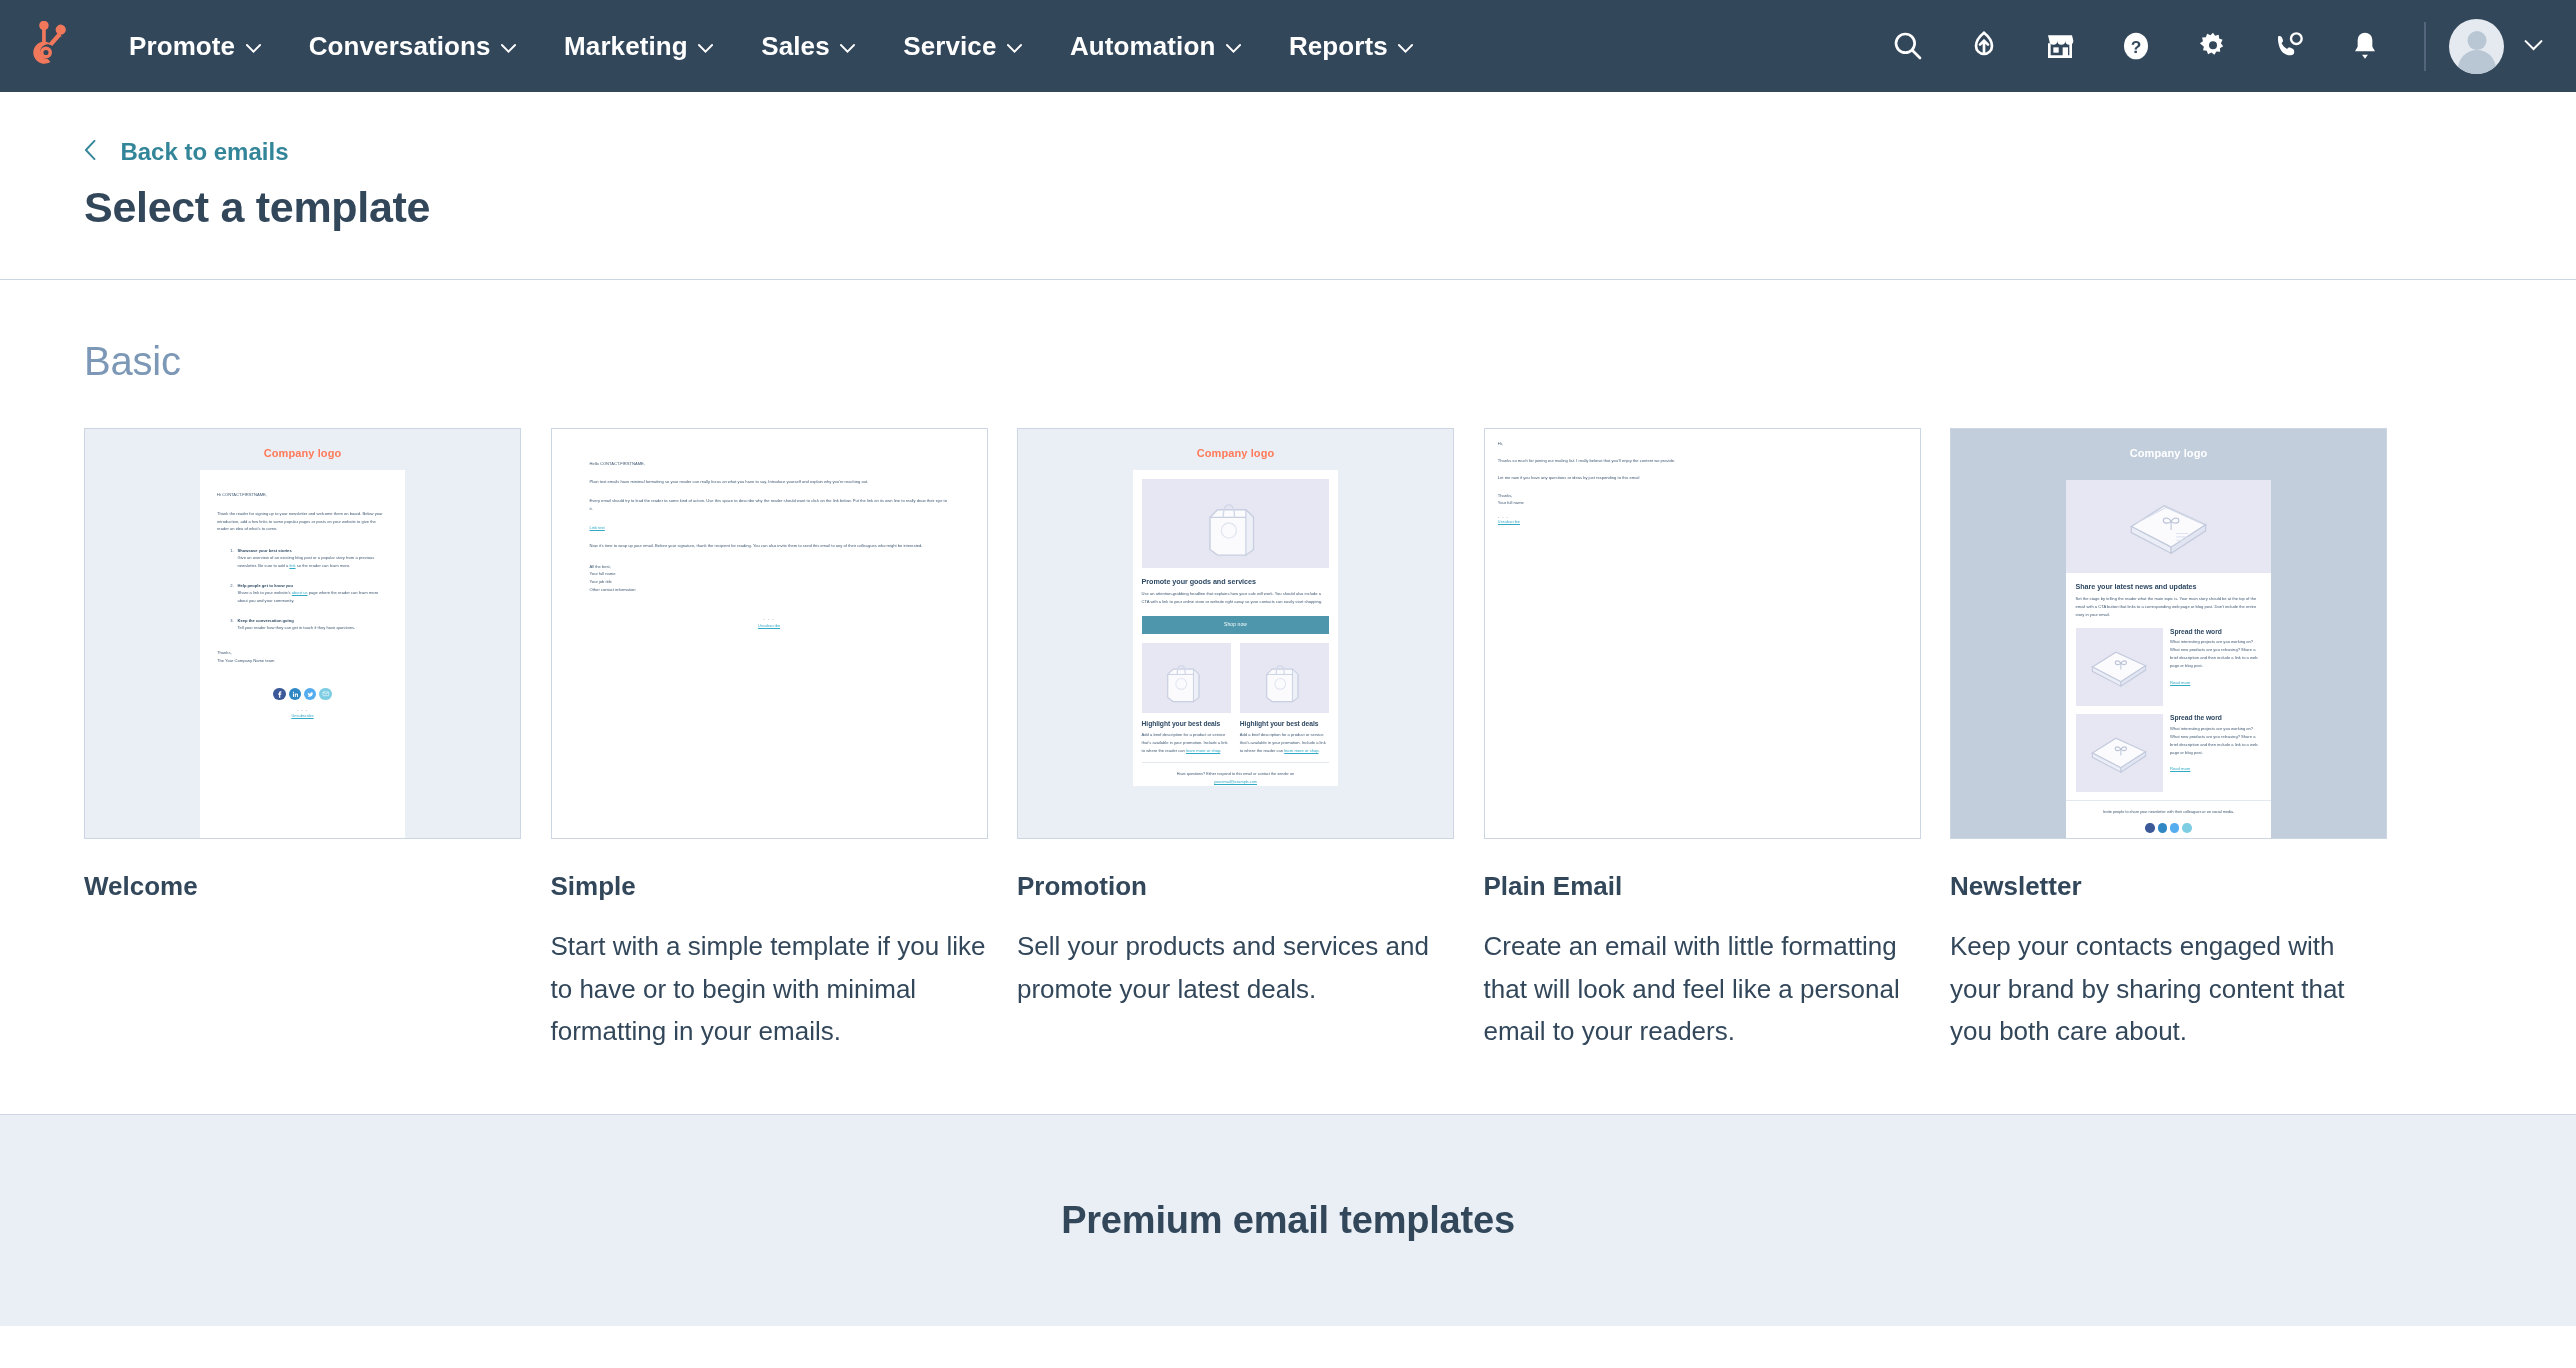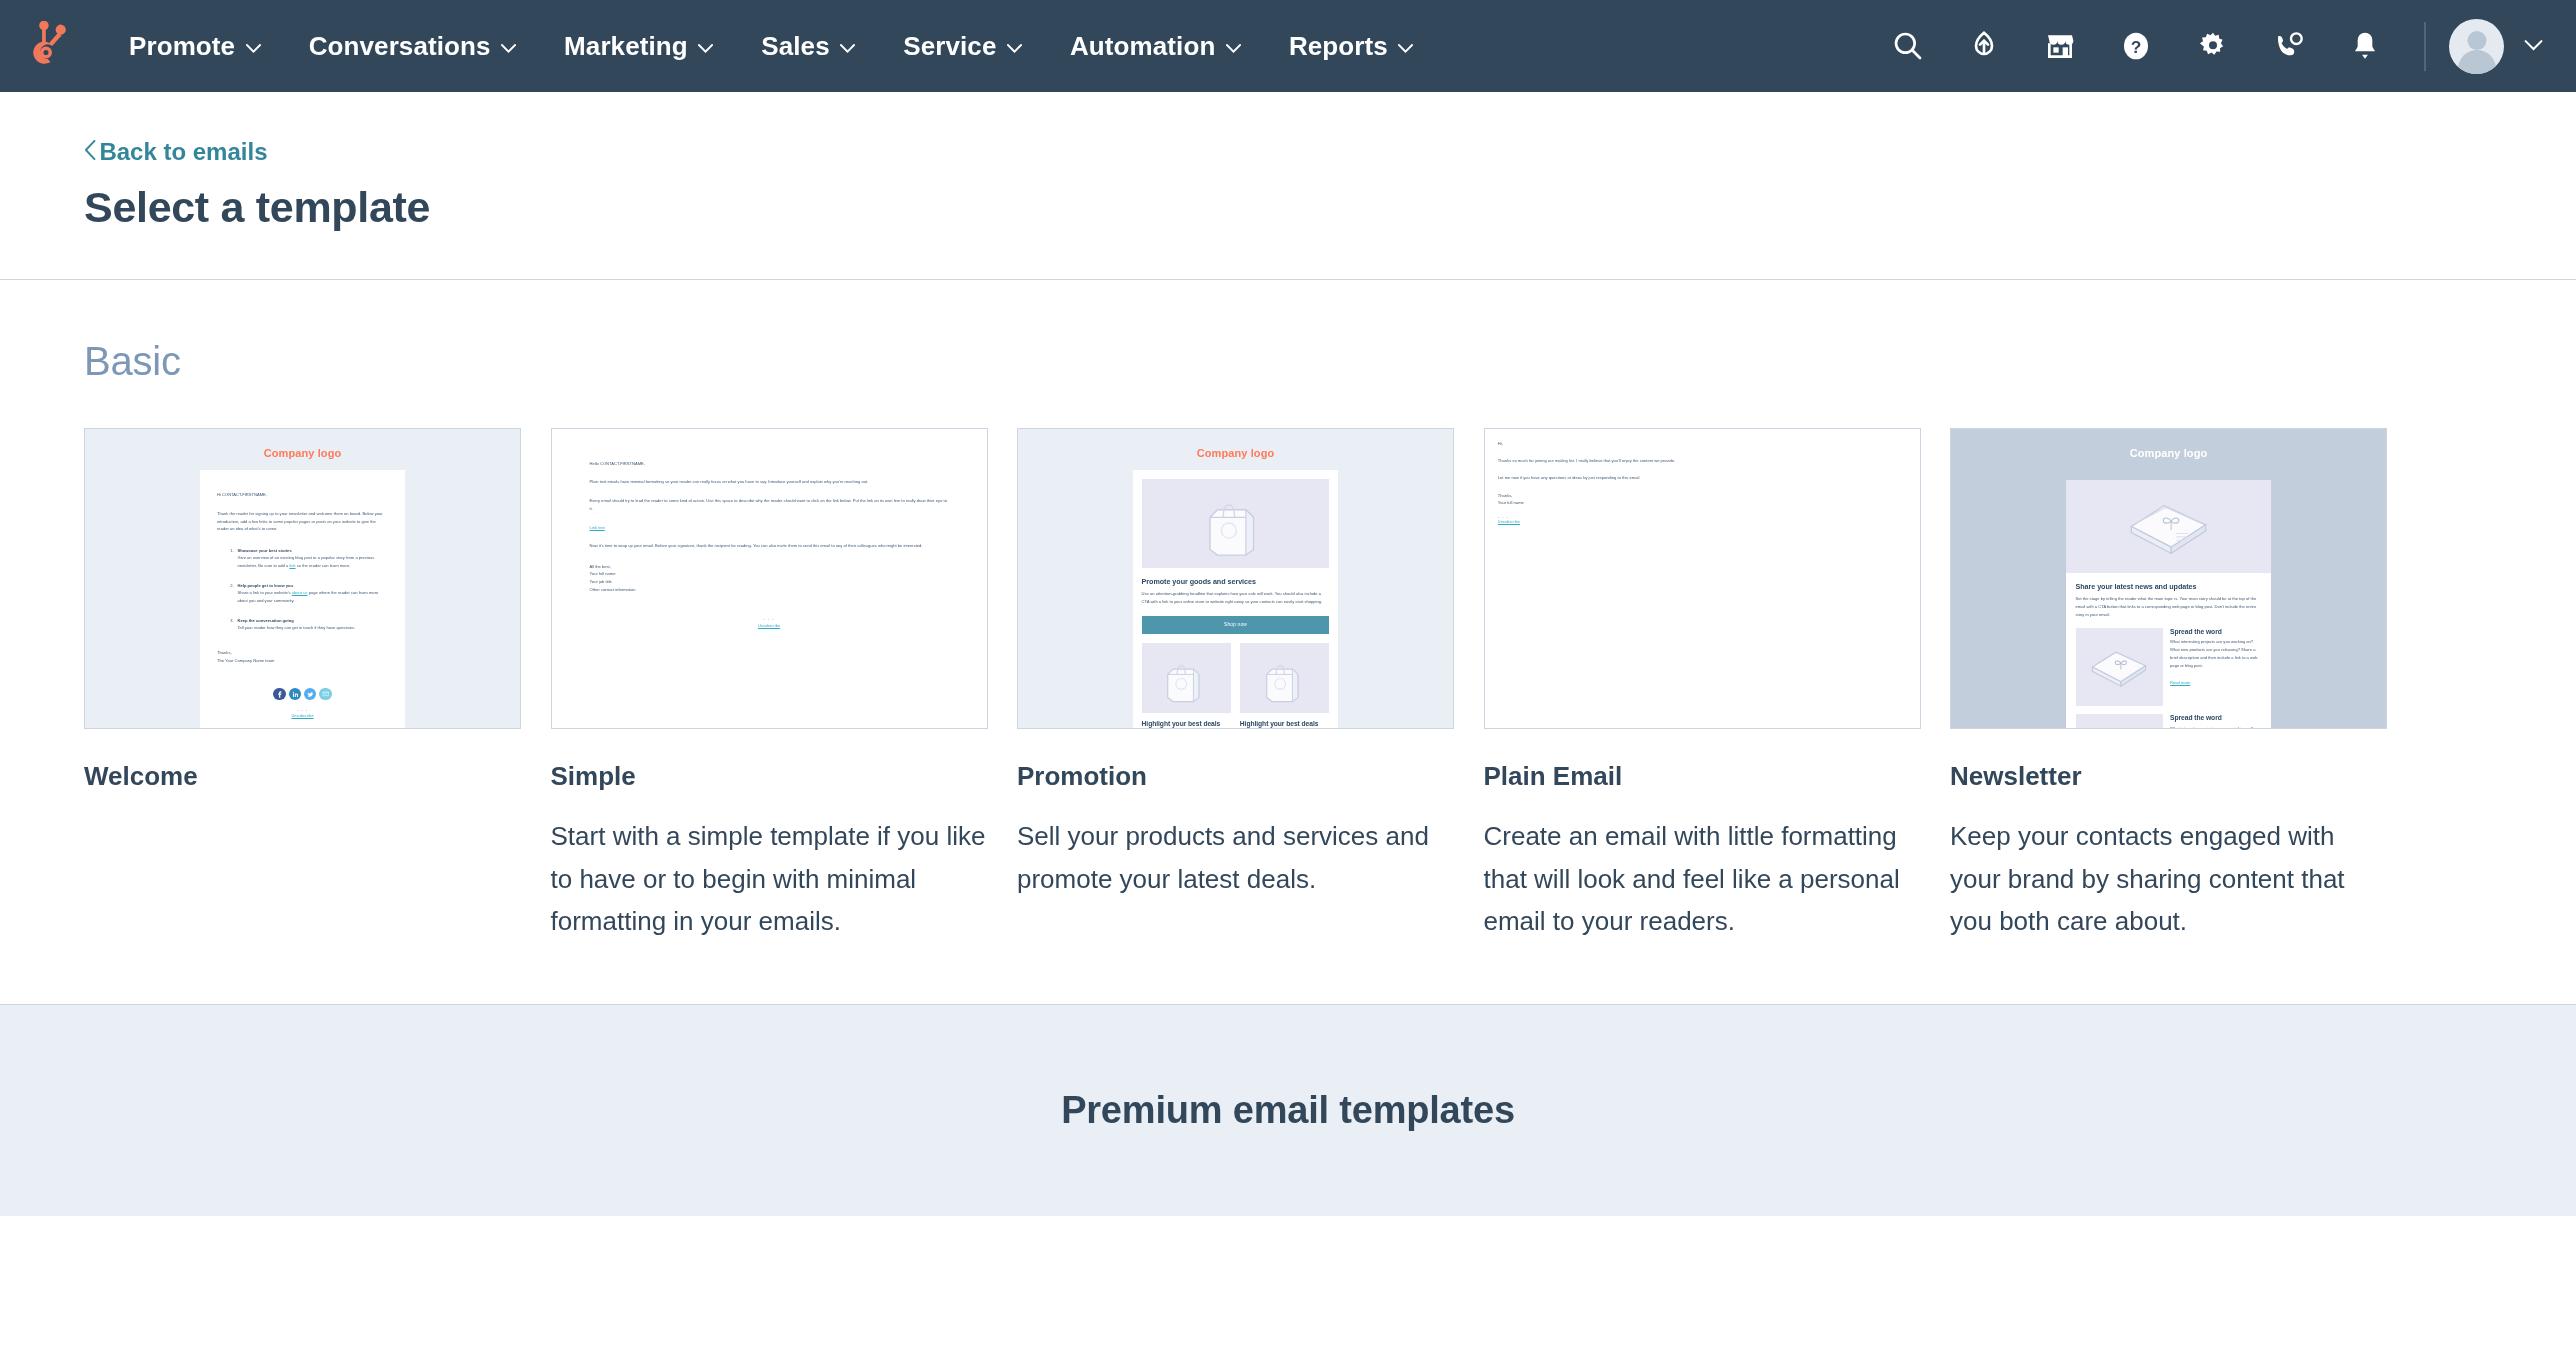--- a/index.html
+++ b/index.html
@@ -86,21 +86,21 @@
   
   .page-header {
     padding: 46px 0 0 84px;
     background: #fff;
     height: 188px;
     border-bottom: 1.9px solid #cbd6e2;
   }
   .back-link {
     display: inline-flex;
     align-items: center;
-    gap: 3px;
+    gap: 24px;
     color: #338699;
     font-size: 24px;
     font-weight: 600;
     cursor: pointer;
     margin-bottom: 15px;
   }
   .page-title {
     font-size: 43px;
     font-weight: 700;
     color: #33475b;
@@ -124,21 +124,21 @@
     display: flex;
     gap: 29.5px;
   }
   .card {
     width: 437px;
     flex: 0 0 437px;
     cursor: pointer;
   }
   .thumb {
     width: 437px;
-    height: 301px;
+    height: 411px;
     border: 1.9px solid #cbd6e2;
     background: #eaeff5;
     overflow: hidden;
     position: relative;
   }
   .card-title {
     font-size: 26px;
     font-weight: 700;
     color: #33475b;
     margin: 32px 0 23px 0;

